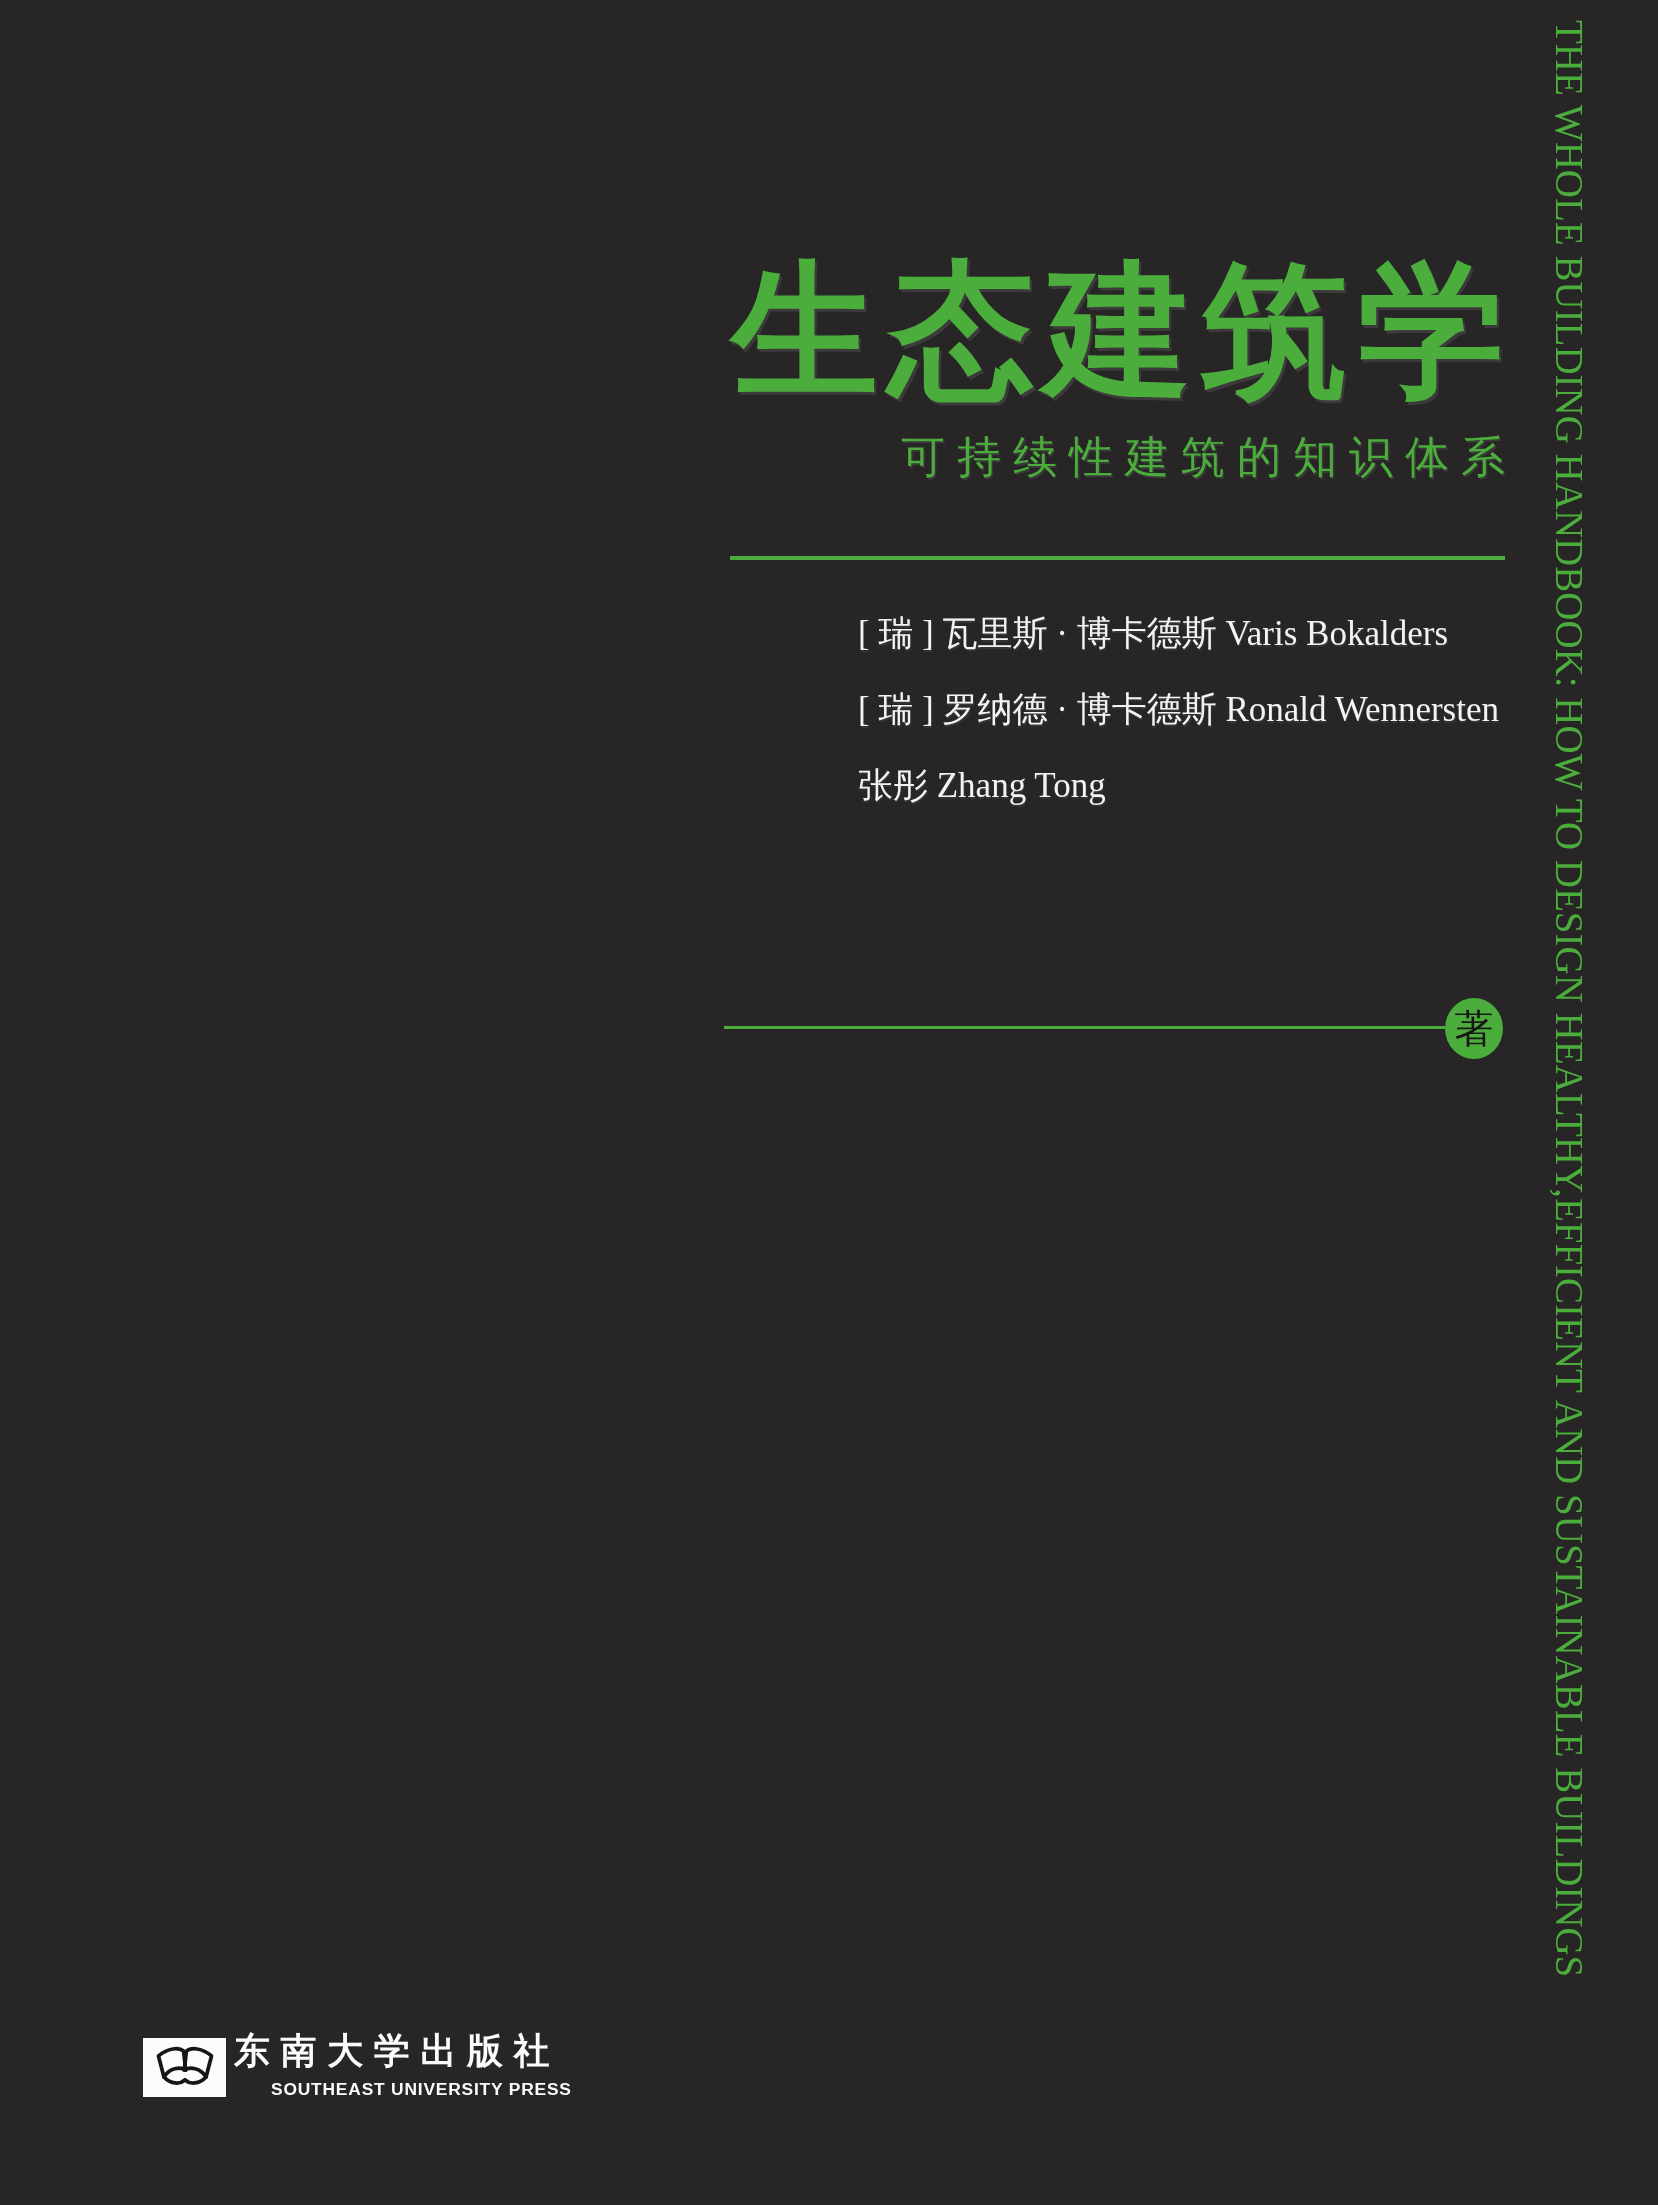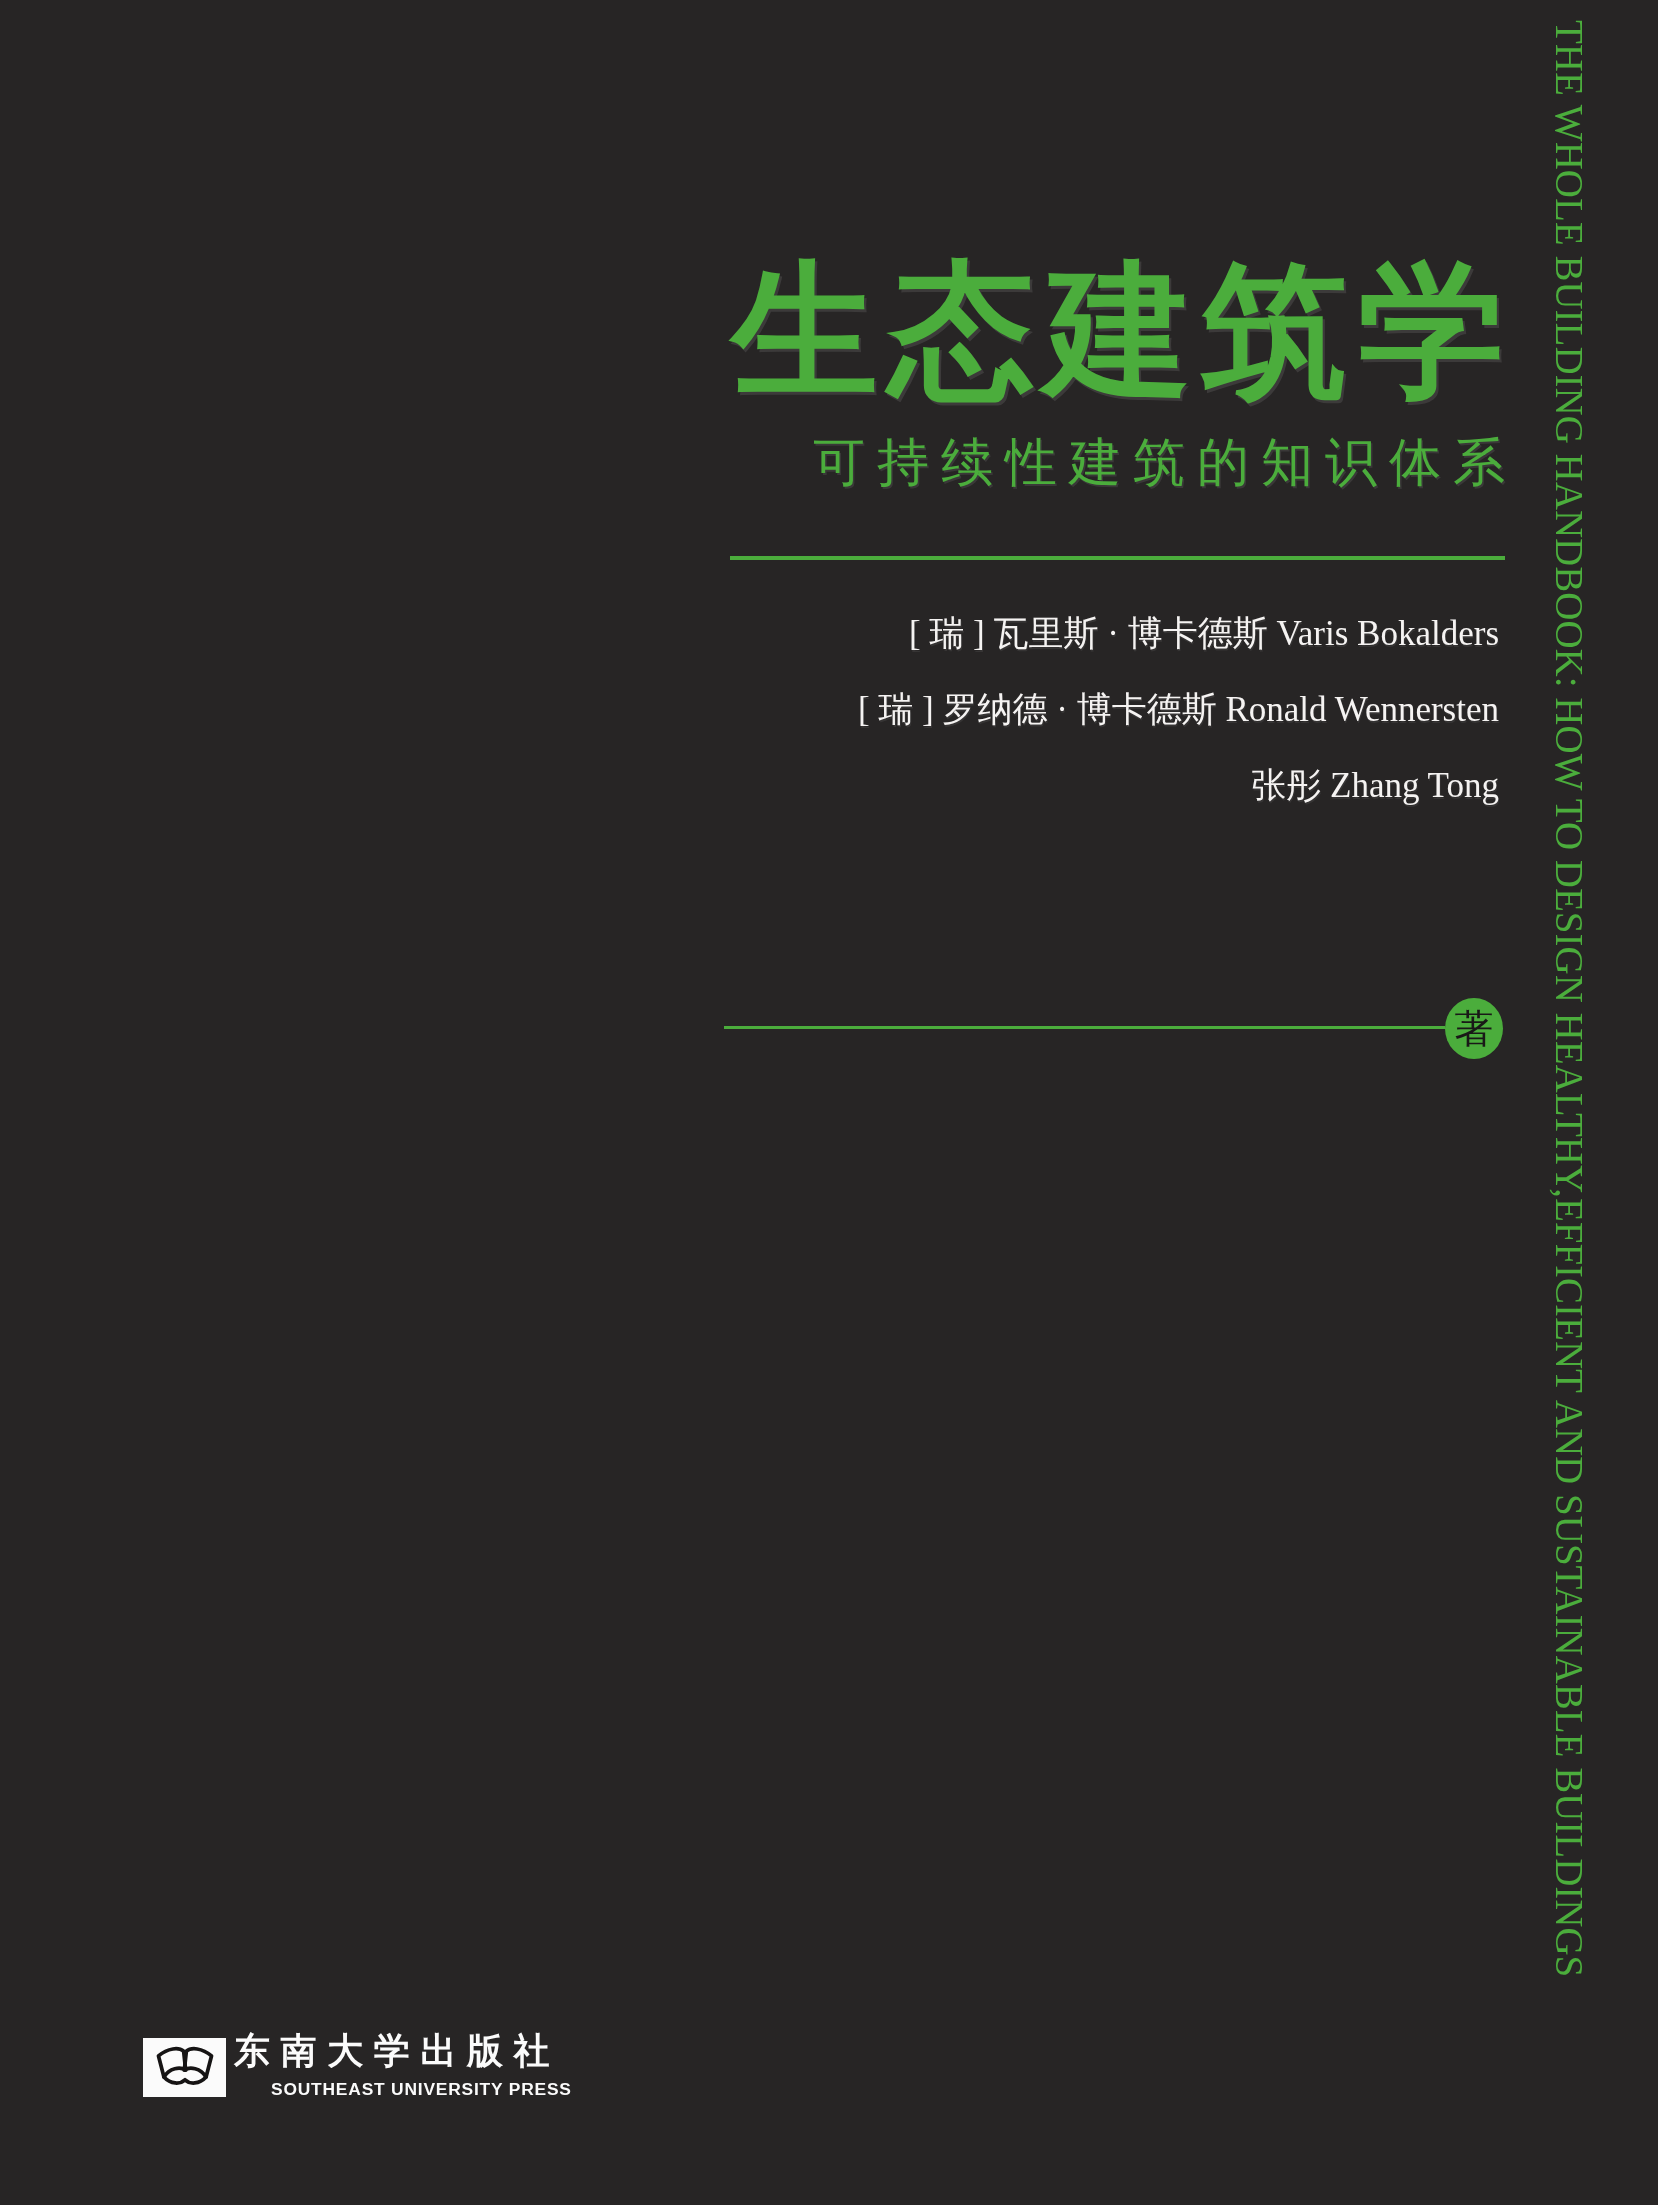--- a/index.html
+++ b/index.html
@@ -13,32 +13,32 @@
   
   .title{
     position:absolute;top:256px;right:143px;
     font-size:146px;line-height:1.05;font-weight:700;
     letter-spacing:10.6px;white-space:nowrap;
     color:#4bad3c;
     text-shadow:2.3px 3px 0 rgba(115,115,115,0.28);
   }
   .subtitle{
     position:absolute;top:434px;right:141px;
-    font-size:52px;line-height:1.1;font-weight:400;
+    font-size:44px;line-height:1.1;font-weight:400;
     letter-spacing:12px;white-space:nowrap;
     color:#4bad3c;
     text-shadow:1.5px 2.3px 0 rgba(115,115,115,0.25);
   }
   .rule1{
     position:absolute;top:556px;left:730px;width:775px;height:3.8px;
     background:#4bad3c;
   }
   .authors{
     position:absolute;top:596px;right:159px;
-    text-align:right;color:#f5f3f2;
+    color:#f5f3f2;
     font-size:35px;line-height:76px;white-space:nowrap;
     text-shadow:0.8px 1.5px 0 rgba(90,90,90,0.3);
   }
   .rule2{
     position:absolute;top:1026px;left:724px;width:721px;height:3px;
     background:#4bad3c;
   }
   .role-badge{
     position:absolute;top:998px;left:1445px;width:58px;height:61px;
     background:#4bad3c;border-radius:50%;

